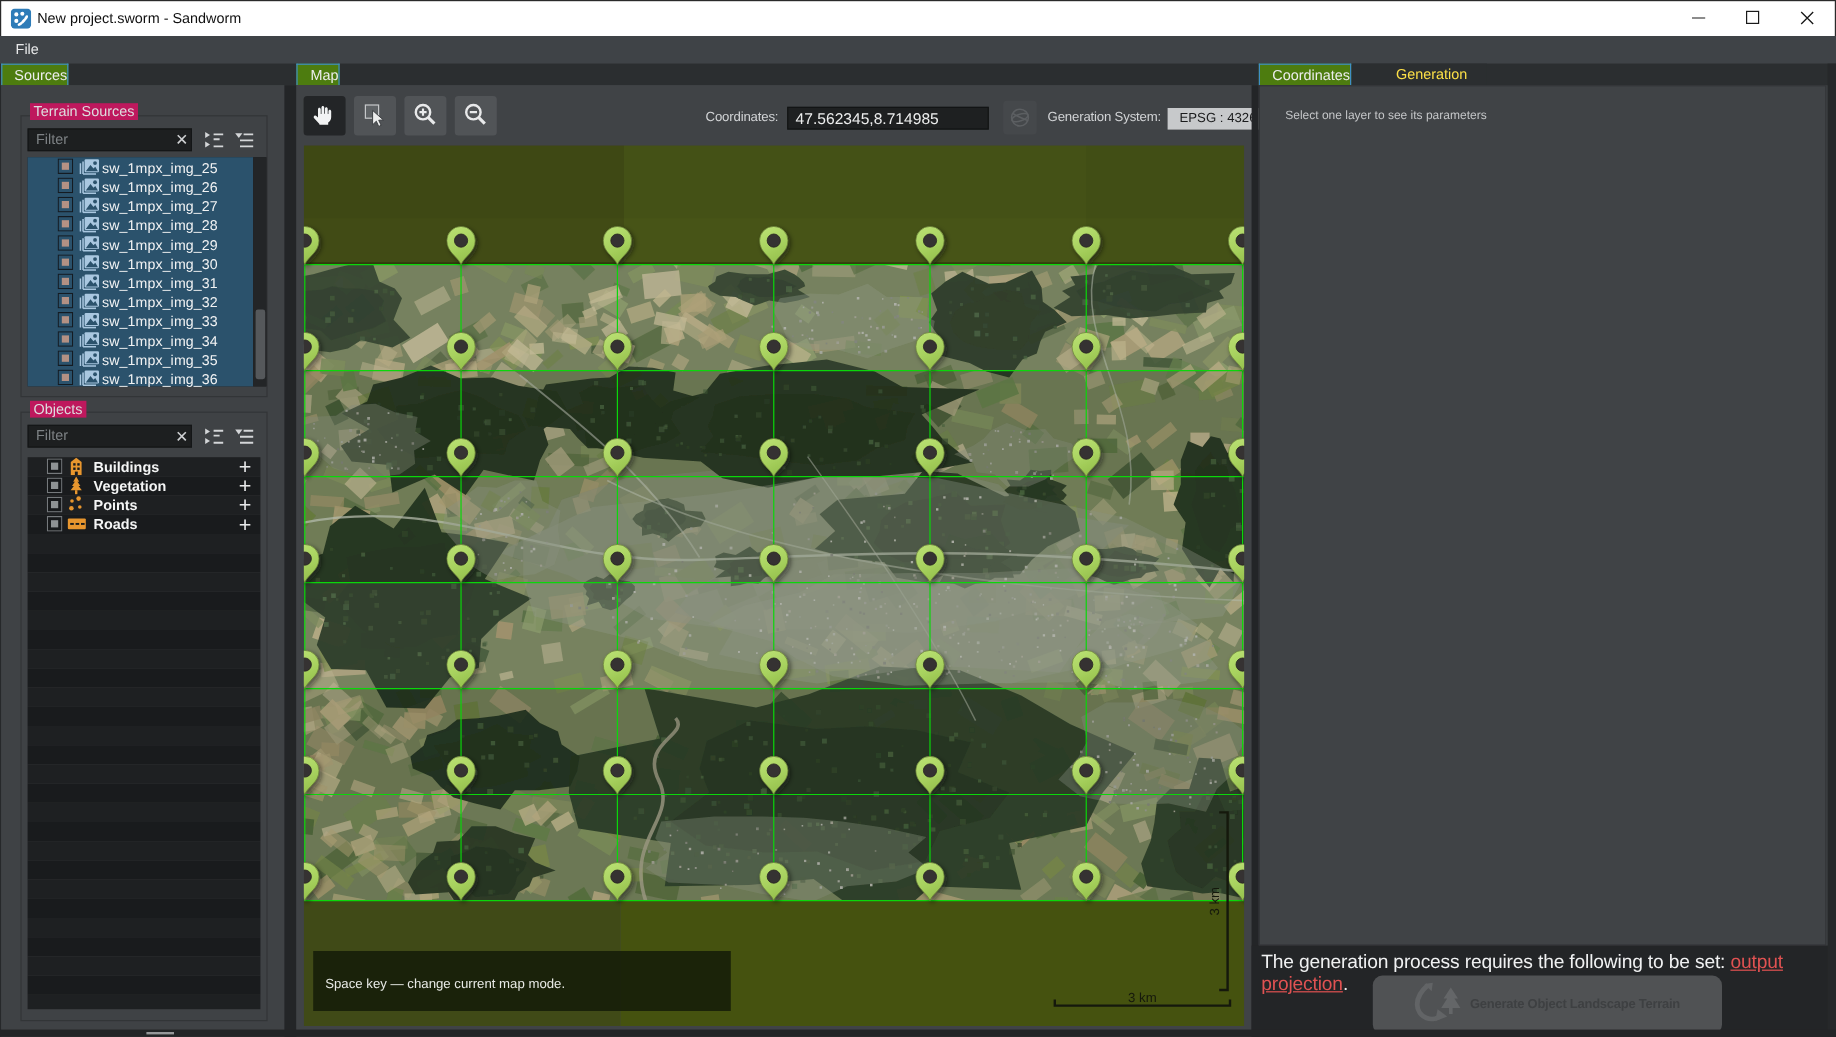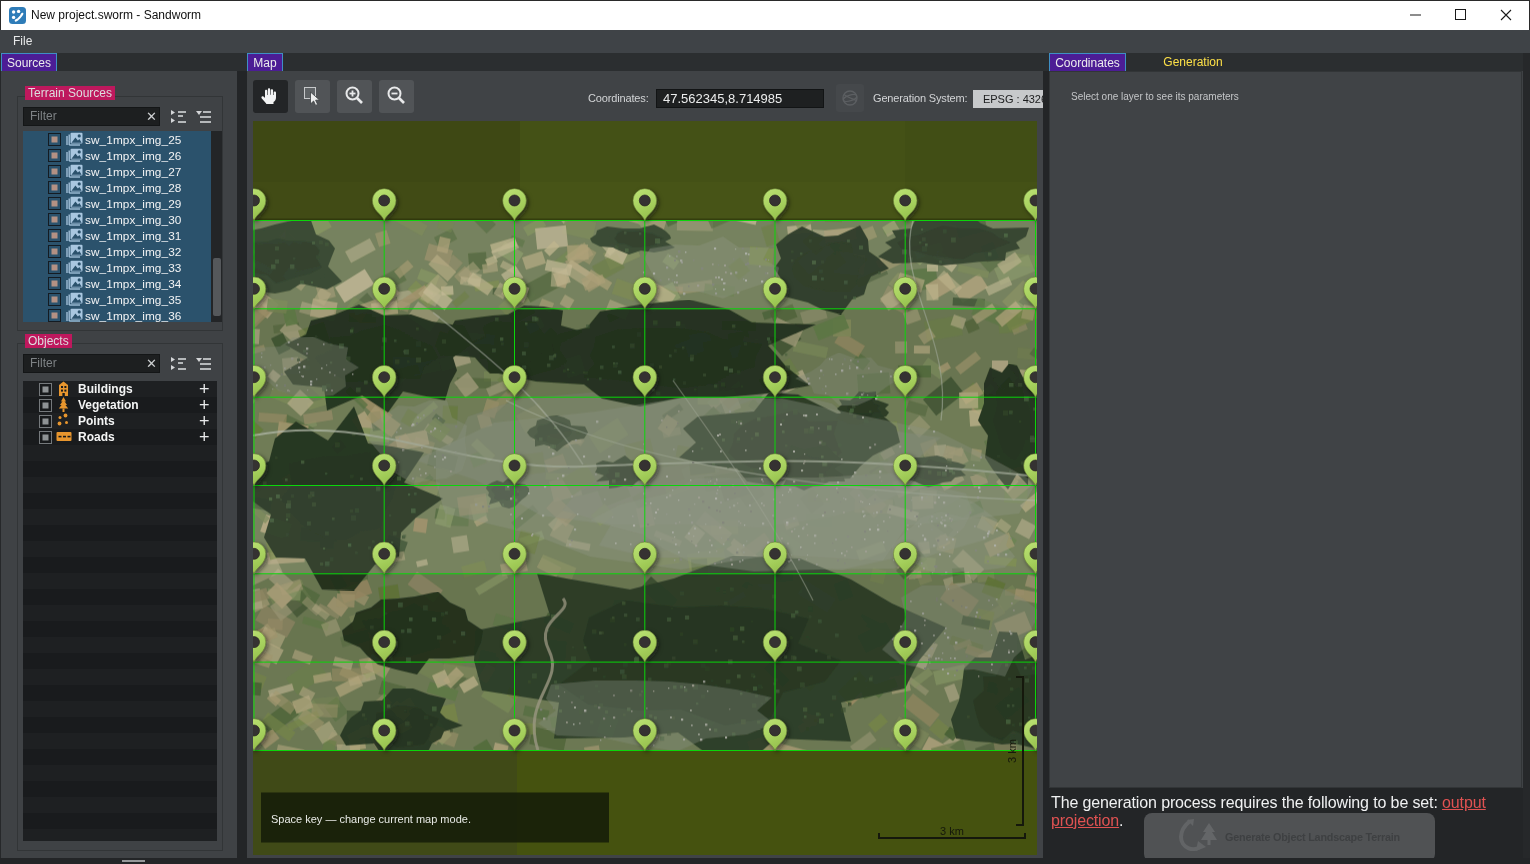--- a/index.html
+++ b/index.html
@@ -3,21 +3,21 @@
 <style>
 * { margin:0; padding:0; box-sizing:border-box; }
 html,body { width:1530px; height:864px; overflow:hidden; background:#3f4245; font-family:"Liberation Sans", sans-serif; }
 .abs { position:absolute; }
 #titlebar { position:absolute; left:0; top:0; width:1530px; height:30px; background:#ffffff; border-top:1px solid #2a2a2a; border-left:1px solid #2a2a2a; border-right:1px solid #2a2a2a; }
 #title { position:absolute; left:31px; top:8px; font-size:12px; color:#101010; }
 #menubar { position:absolute; left:0; top:30px; width:1530px; height:23px; background:#3f4347; }
 #menufile { position:absolute; left:13px; top:34px; font-size:12px; color:#e8e9ea; }
 #tabstrip { position:absolute; left:0; top:53px; width:1530px; height:18px; background:#2b2e30; }
 .tab { position:absolute; top:53px; height:18px; font-size:12px; color:#eceded; text-align:center; line-height:18px; }
-.tab.active { background:#4c1d95; border:1px solid #3f8fc4; border-bottom:none; border-top-width:1px; }
+.tab.active { background:#4d7c0f; border:1px solid #3f8fc4; border-bottom:none; border-top-width:1px;text-align:right; }
 .tab.inactive { background:#2b2e30; color:#fde047;padding-left:20px; }
 #leftdark { position:absolute; left:0; top:71px; width:1px; height:793px; background:#26282a; }
 #leftpane { position:absolute; left:1px; top:71px; width:236px; height:787px; background:#3f4245; }
 .gbox { position:absolute; border:1px solid #323537; }
 .gbox-label { position:absolute; font-size:12px; color:#dddedf; background:#be185d; padding:0 3px; }
 .filter { position:absolute; background:#1d1f20; border:1px solid #141617; color:#7e8285; font-size:12px; padding-left:6px; line-height:17px; }
 .fx { position:absolute; color:#cfd1d3; font-size:13px; }
 #tlist { position:absolute; left:23px; top:131px; width:199px; height:191px; background:#1b1d1f; overflow:hidden; }
 #tlistsel { position:absolute; left:23px; top:131px; width:188px; height:191px; background:#2b526c; }
 .trow { position:absolute; left:23px; width:188px; height:16px; }

